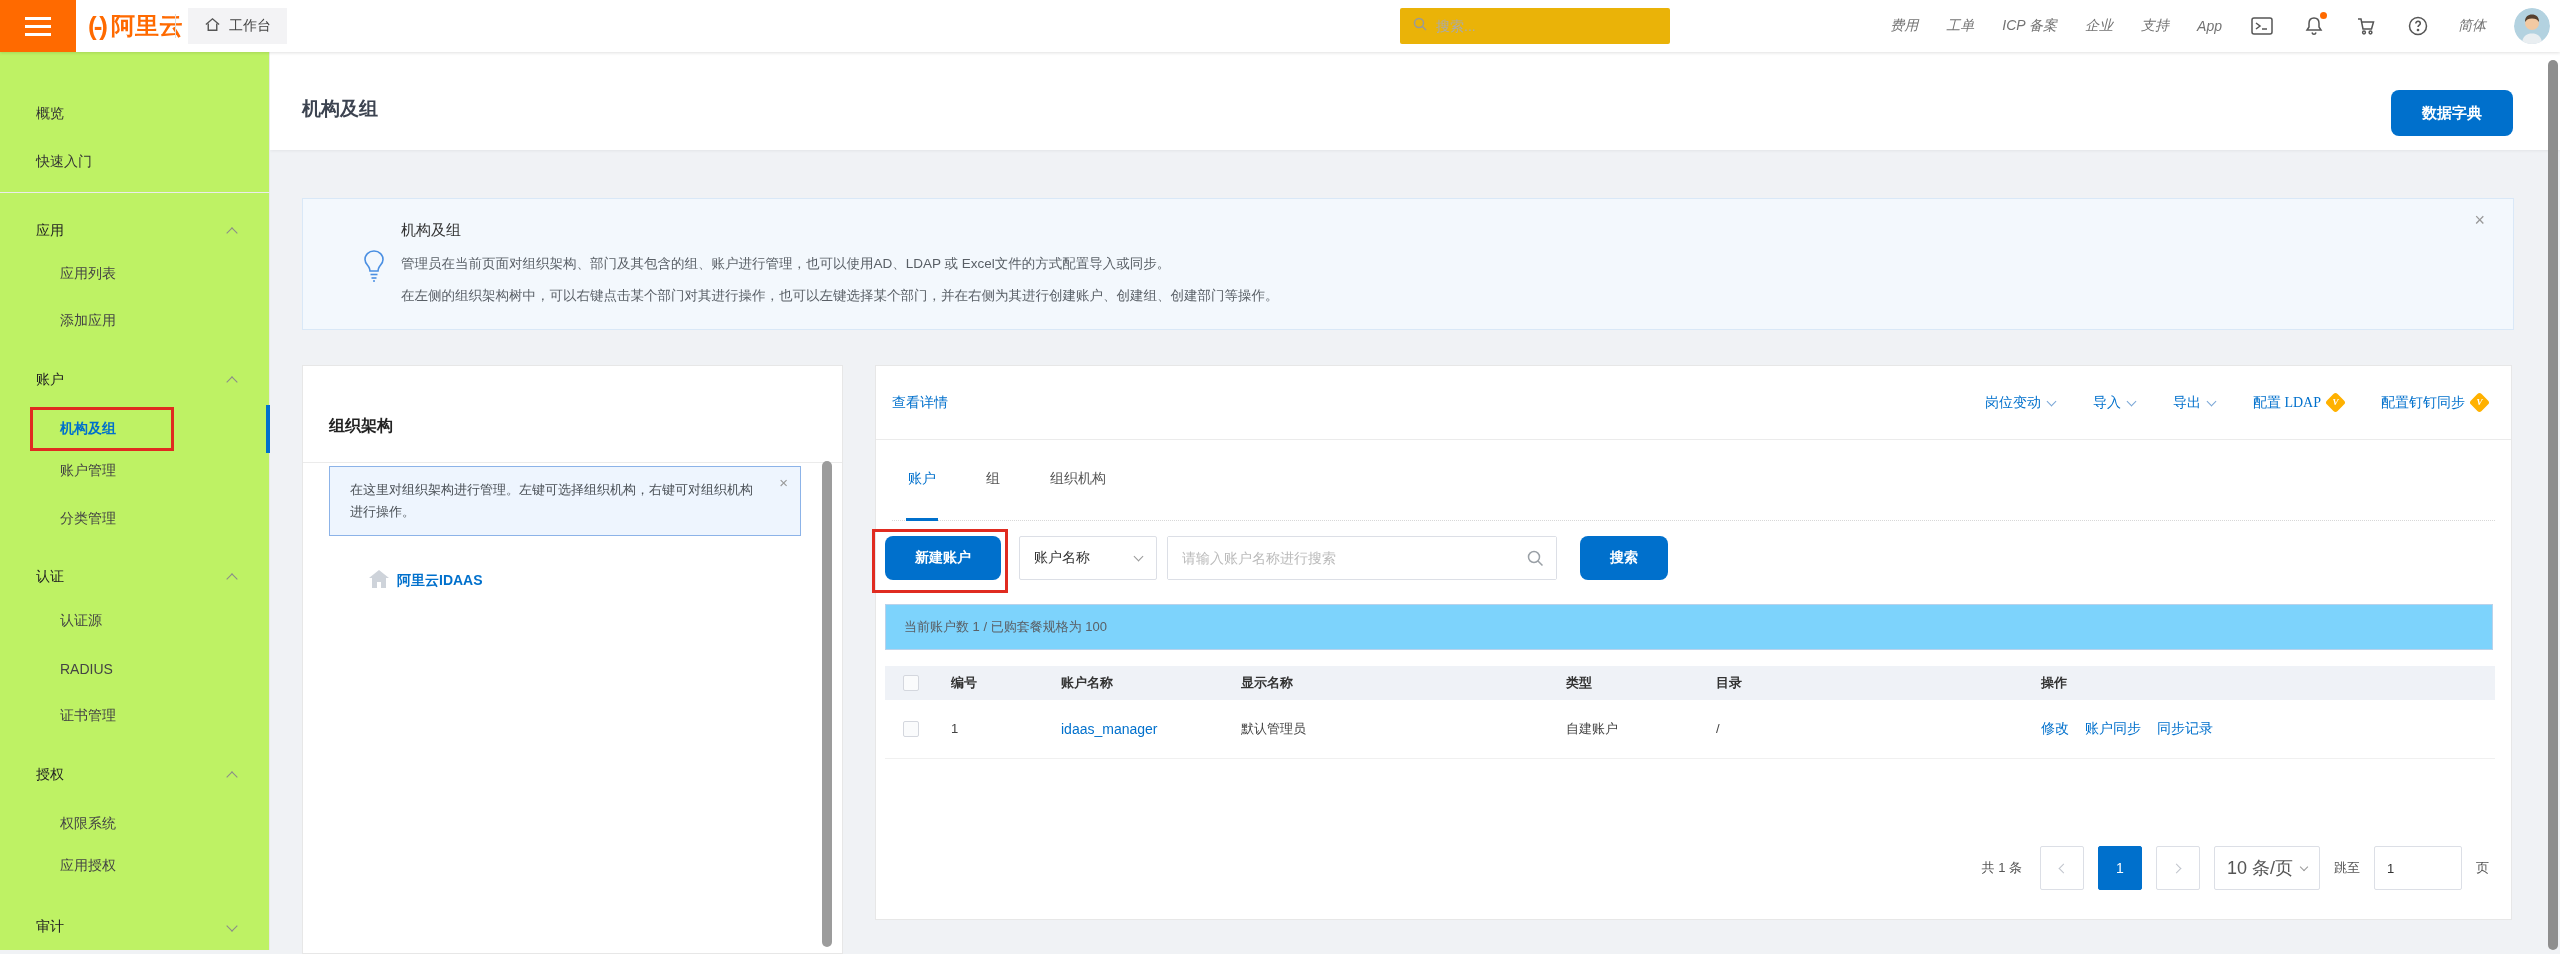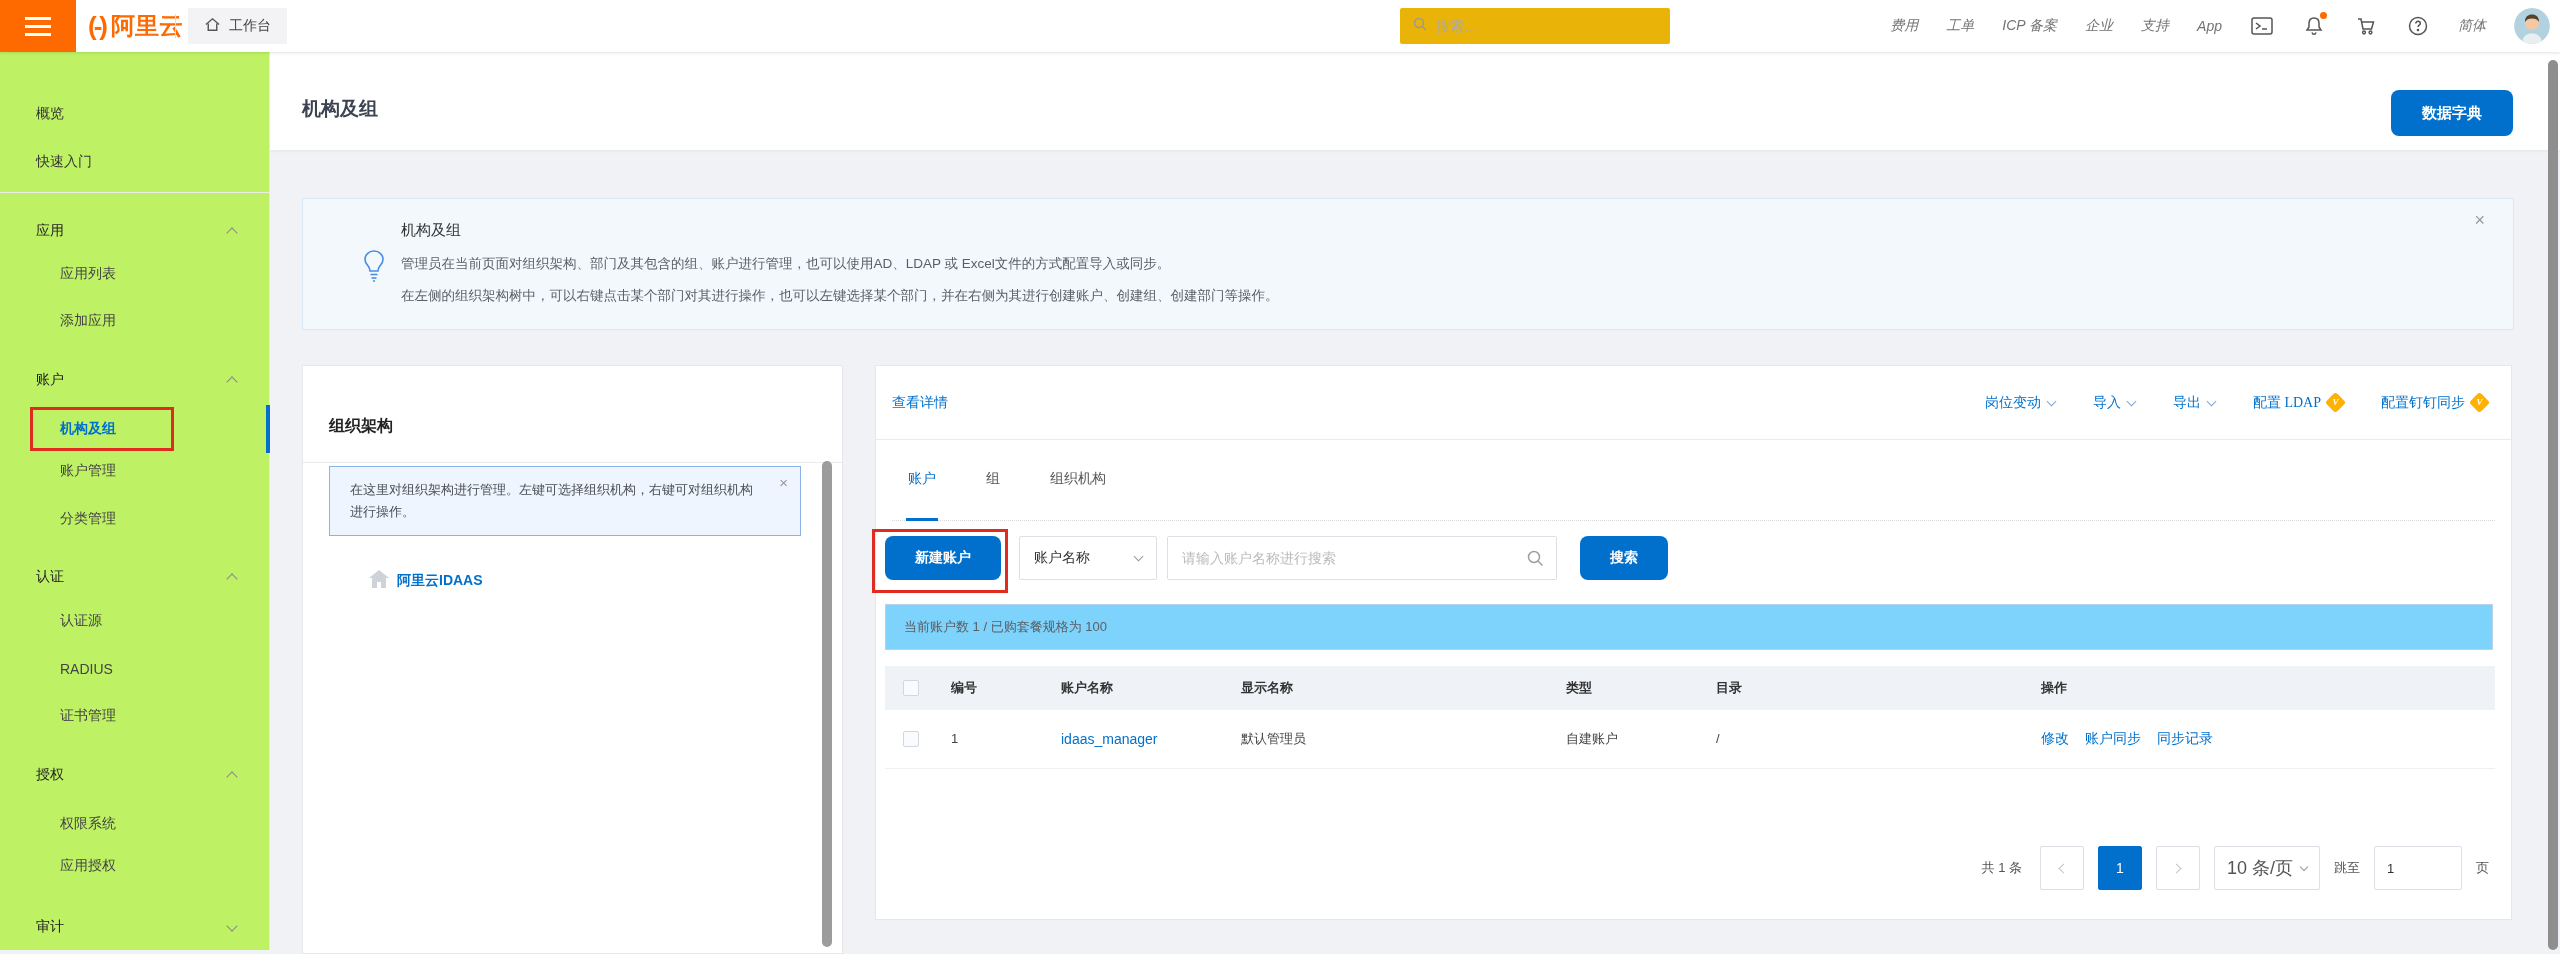--- a/index.html
+++ b/index.html
@@ -83,21 +83,21 @@
   .new-account { position:absolute; left:9px; top:0; width:116px; height:44px; }
   .field-select { position:absolute; left:143px; top:0; width:138px; height:44px; border:1px solid #dcdfe6; border-radius:2px; display:flex; align-items:center; justify-content:space-between; padding:0 14px; font-size:14px; color:#333; cursor:pointer; background:#fff; }
   .field-select .chev { width:7px; height:7px; border-color:#999; }
   .search-box { position:absolute; left:291px; top:0; width:390px; height:44px; border:1px solid #dcdfe6; border-radius:2px; background:#fff; }
   .search-box input { width:100%; height:100%; border:none; outline:none; padding:0 40px 0 14px; font-size:14px; color:#333; font-family:inherit; }
   .search-box input::placeholder { color:#bbb; }
   .search-box svg { position:absolute; right:12px; top:12px; }
   .search-btn { position:absolute; left:704px; top:0; width:88px; height:44px; }
   .summary { position:absolute; left:9px; right:18px; top:238px; height:46px; background:#7dd3fc; border:1px solid #b9d2eb; display:flex; align-items:center; padding-left:18px; font-size:13px; color:#5a6066; }
   table.grid { position:absolute; left:9px; top:300px; width:1610px; border-collapse:collapse; table-layout:fixed; }
-  table.grid th { background:#eff2f7; height:44px; text-align:left; padding-left:18px; font-size:13px; color:#333; font-weight:bold; }
+  table.grid th { background:#eff2f7; height:34px; text-align:left; padding-left:18px; font-size:13px; color:#333; font-weight:bold; }
   table.grid td { height:58px; border-bottom:1px solid #f0f0f0; padding-left:18px; font-size:13px; color:#444; }
   .cbx { display:inline-block; width:16px; height:16px; border:1px solid #d4d7de; border-radius:2px; background:#fafbfc; cursor:pointer; vertical-align:middle; }
   .ops { display:flex; gap:16px; }
   .pager { position:absolute; right:22px; top:480px; height:44px; display:flex; align-items:center; gap:14px; }
   .pg-total { font-size:13px; color:#555; margin-right:4px; }
   .pg-box { width:44px; height:44px; border:1px solid #dcdfe6; border-radius:2px; background:#fff; display:flex; align-items:center; justify-content:center; cursor:pointer; }
   .pg-box .chev { width:7px; height:7px; border-color:#c0c4cc; }
   .pg-box .chev.left { transform:rotate(135deg); margin-left:3px; }
   .pg-box .chev.right { transform:rotate(-45deg); margin-right:3px; }
   .pg-box.current { background:#0070cc; border-color:#0070cc; color:#fff; font-size:14px; }

